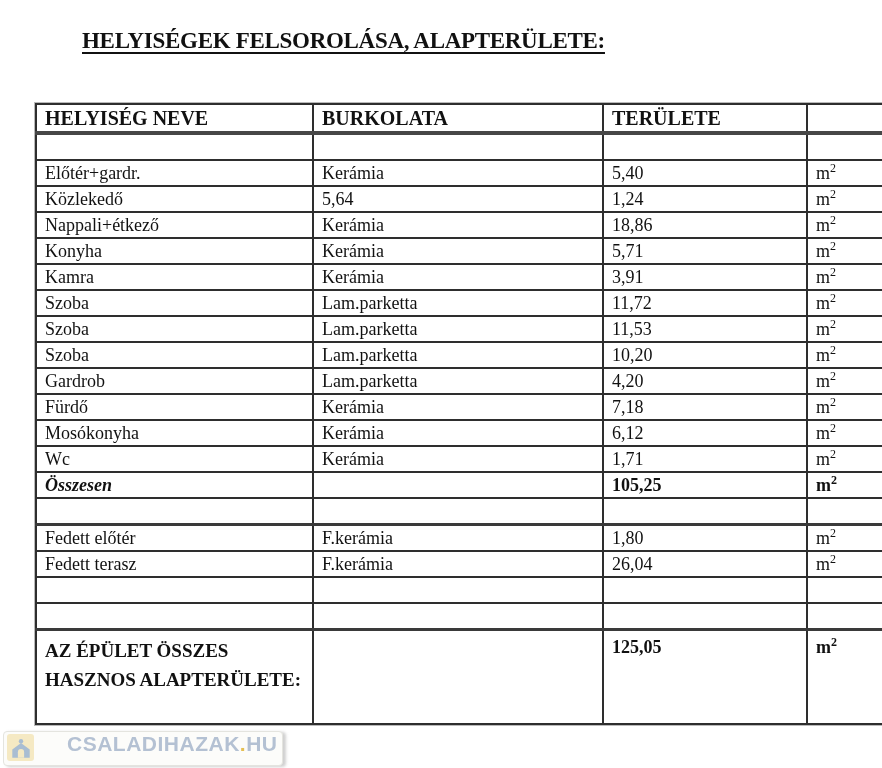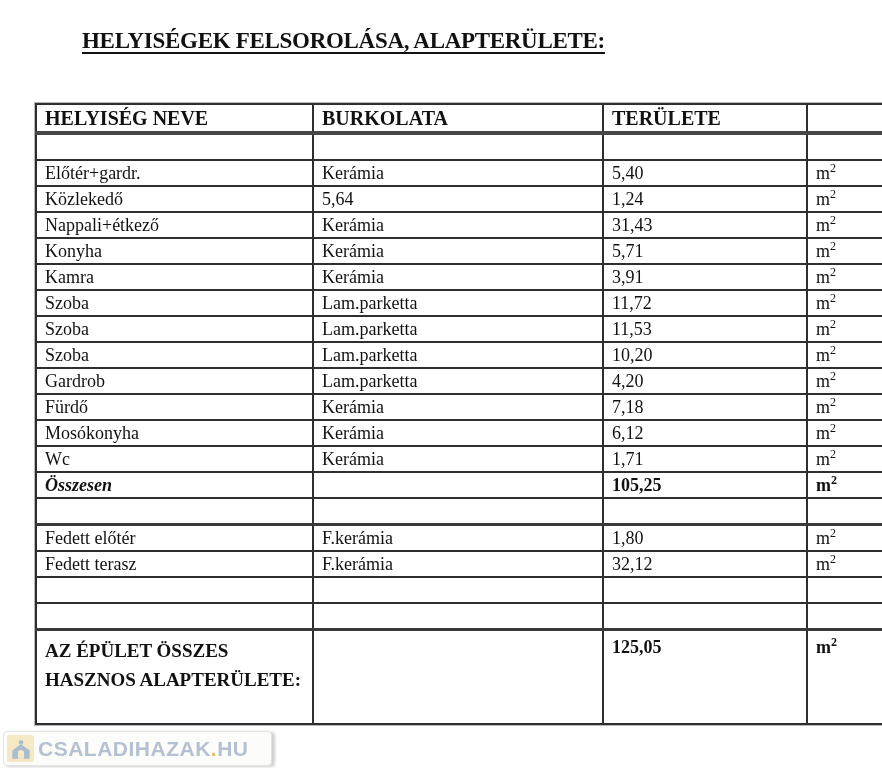--- a/index.html
+++ b/index.html
@@ -73,26 +73,27 @@
     line-height:1.5;
     white-space:normal;
   }
 
   
   .logo {
     position:absolute;
     left:3px; top:731px;
     height:33px;
     display:flex;
-    align-items:center;
+    align-items:flex-start;
     background:#fcfcfa;
     border:1px solid #e4e4df;
     border-radius:4px;
     box-shadow:3px 1px 3px rgba(150,150,150,0.45);
-    padding-right:22px;
+    padding-right:4px;
+    gap:29px;
   }
   .logo-icon-box {
     width:27px; height:27px;
     margin:2px 4px 2px 3px;
     background:#f5e9c3;
     border-radius:3px;
     display:flex;
     align-items:center;
     justify-content:center;
   }
@@ -142,21 +143,21 @@
         </tr>
         <tr>
           <td>Közlekedő</td>
           <td>5,64</td>
           <td>1,24</td>
           <td><span>m</span><sup>2</sup></td>
         </tr>
         <tr>
           <td>Nappali+étkező</td>
           <td>Kerámia</td>
-          <td>31,43</td>
+          <td>18,86</td>
           <td><span>m</span><sup>2</sup></td>
         </tr>
         <tr>
           <td>Konyha</td>
           <td>Kerámia</td>
           <td>5,71</td>
           <td><span>m</span><sup>2</sup></td>
         </tr>
         <tr>
           <td>Kamra</td>
@@ -220,21 +221,21 @@
         </tr>
         <tr class="thick-top">
           <td>Fedett előtér</td>
           <td>F.kerámia</td>
           <td>1,80</td>
           <td><span>m</span><sup>2</sup></td>
         </tr>
         <tr>
           <td>Fedett terasz</td>
           <td>F.kerámia</td>
-          <td>32,12</td>
+          <td>26,04</td>
           <td><span>m</span><sup>2</sup></td>
         </tr>
         <tr>
           <td></td>
           <td></td>
           <td></td>
           <td></td>
         </tr>
         <tr>
           <td></td>

